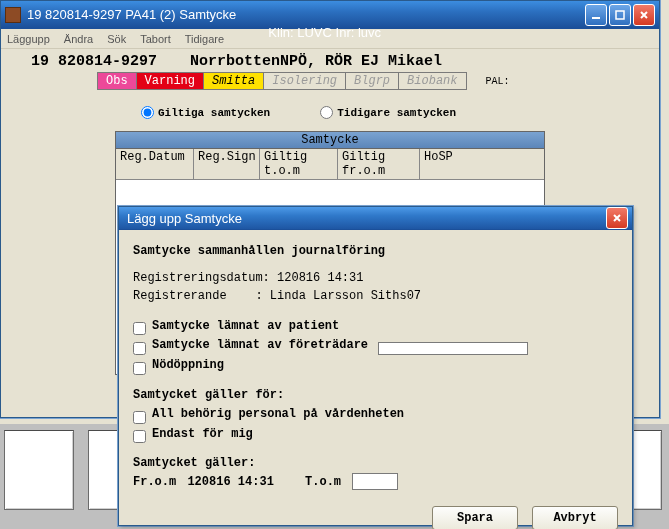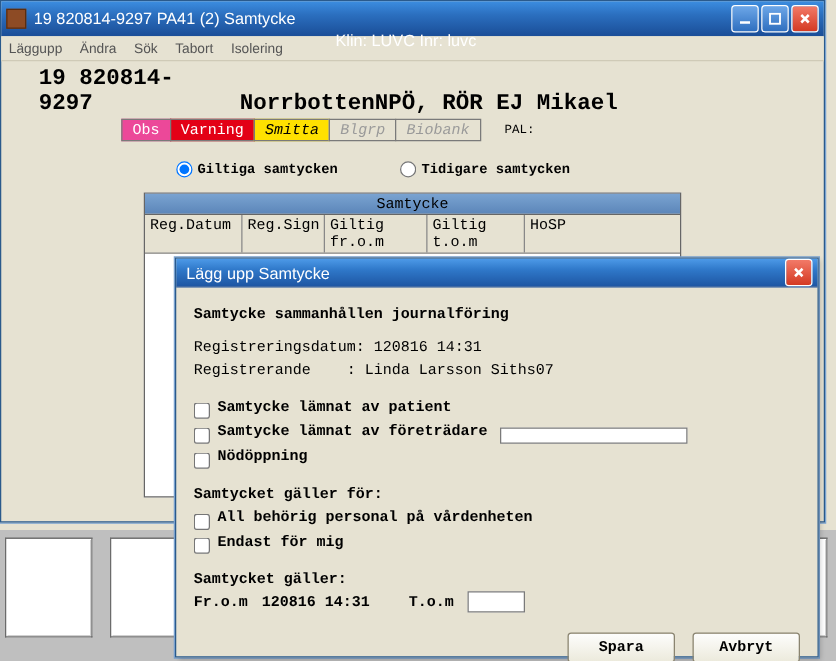--- a/index.html
+++ b/index.html
@@ -69,21 +69,21 @@
     padding: 0 6px;
     gap: 14px;
     color: #555;
     border-bottom: 1px solid #cfcab7;
   }
   .menubar .menuitem { cursor: pointer; }
 
   .info-row {
     padding: 4px 0 2px 30px;
     font-family: "Courier New", monospace;
-    font-size: 18px;
+    font-size: 15px;
     font-weight: bold;
   }
   .info-row .pn { display: inline-block; width: 150px; }
   .status-row {
     padding-left: 96px;
     display: flex;
     align-items: center;
     gap: 0;
   }
   .status-btn {
@@ -158,21 +158,21 @@
     background: #fff;
     border: 1px solid #6b6b6b;
     border-top-color: #4a4a4a;
     box-shadow: inset 1px 1px 0 #fff, inset -1px -1px 0 #d0d0d0;
   }
 
   
   .dialog {
     position: absolute;
     top: 206px;
-    left: 140px;
+    left: 118px;
     width: 515px;
     height: 320px;
     background: #e6e2d2;
     border: 1px solid #2a5a8c;
     box-shadow: 2px 2px 4px rgba(0,0,0,0.2), 0 0 0 1px #7aa3d1;
     display: flex;
     flex-direction: column;
   }
   .dialog .titlebar {
     background: linear-gradient(to bottom, #4d9ae8 0%, #2f78c9 40%, #1e56a3 100%);
@@ -242,32 +242,33 @@
           </svg>
       </div>
     </div>
   </div>
 
   <div class="menubar">
     <span class="menuitem">Läggupp</span>
     <span class="menuitem">Ändra</span>
     <span class="menuitem">Sök</span>
     <span class="menuitem">Tabort</span>
-    <span class="menuitem">Isolering</span>
+    <span class="menuitem">Tidigare</span>
   </div>
 
   <div class="info-row">
     <span class="pn">19 820814-9297</span>
     <span>NorrbottenNPÖ, RÖR EJ Mikael</span>
   </div>
 
   <div class="status-row">
     <div class="status-btn status-obs">Obs</div>
     <div class="status-btn status-varning">Varning</div>
     <div class="status-btn status-smitta">Smitta</div>
+    <div class="status-btn status-gray">Isolering</div>
     <div class="status-btn status-gray">Blgrp</div>
     <div class="status-btn status-gray">Biobank</div>
     <span class="pal-label">PAL:</span>
   </div>
 
   <div class="radio-row">
     <label>
       <input type="radio" name="sg" checked="" style="">
       <span>Giltiga samtycken</span>
     </label>
@@ -275,22 +276,22 @@
       <input type="radio" name="sg" style="">
       <span>Tidigare samtycken</span>
     </label>
   </div>
 
   <div class="samtycke-panel">
     <div class="samtycke-header">Samtycke</div>
     <div class="samtycke-cols">
       <div style="width:78px">Reg.Datum</div>
       <div style="width:66px">Reg.Sign</div>
+      <div style="width:78px">Giltig t.o.m</div>
       <div style="width:82px">Giltig fr.o.m</div>
-      <div style="width:78px">Giltig t.o.m</div>
       <div style="flex:1">HoSP</div>
     </div>
   </div>
 
 </div>
 
 <div class="footer-slabs">
   <div class="slab" style="top:6px; left:4px; width:70px; height:80px;"></div>
   <div class="slab" style="top:6px; left:88px; width:574px; height:80px;"></div>
 </div>

